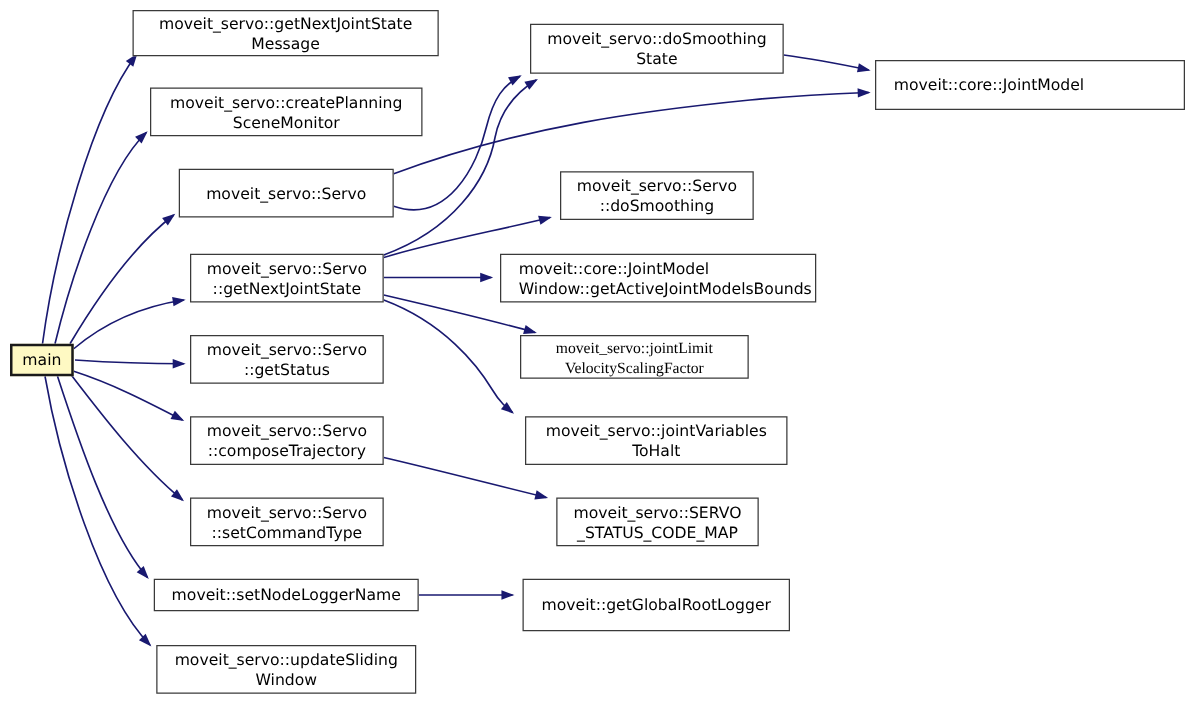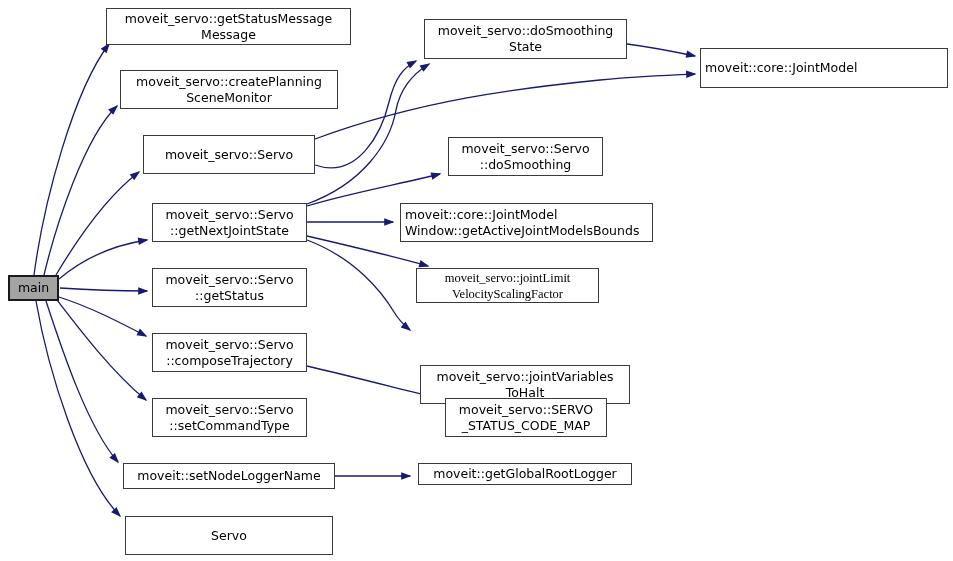--- a/index.html
+++ b/index.html
@@ -21,27 +21,27 @@
     justify-content:center;
     align-items:center;
     font-size:12.5px;
     line-height:16px;
     color:#000000;
     white-space:nowrap;
     text-align:center;
     cursor:pointer;
   }
   .node.current{
-    background:#a3a3a3;
+    background:#fef9c3;
     border:2px solid #1a1a1a;
     cursor:default;
   }
   .node.align-left{
     align-items:flex-start;
-    padding-left:4px;
+    padding-left:14px;
     text-align:left;
   }
   .nl{display:block;}
 </style>
 </head>
 <body>
 
 <div id="canvas">
 
   <svg id="edges" xmlns="http://www.w3.org/2000/svg">
@@ -71,21 +71,21 @@
         <path d="M 307,366 C 350,376 400,389 437,398" marker-end="url(#arrow)"></path>
         <path d="M 335,476 C 360,476 384,476 410,476" marker-end="url(#arrow)"></path>
       </g>
   </svg>
 
   <div class="node current" style="left:8px;top:275px;width:51px;height:26px;">
     <span class="nl">main</span>
   </div>
 
   <div class="node" style="left:106px;top:8px;width:245px;height:37px;">
-    <span class="nl">moveit_servo::getStatusMessage</span>
+    <span class="nl">moveit_servo::getNextJointState</span>
     <span class="nl">Message</span>
   </div>
 
   <div class="node" style="left:120px;top:70px;width:218px;height:39px;text-align:center;">
     <span class="nl">moveit_servo::createPlanning</span>
     <span class="nl">SceneMonitor</span>
   </div>
 
   <div class="node" style="left:143px;top:135px;width:172px;height:39px;">
     <span class="nl">moveit_servo::Servo</span>
@@ -109,21 +109,22 @@
   <div class="node" style="left:152px;top:398px;width:155px;height:39px;">
     <span class="nl">moveit_servo::Servo</span>
     <span class="nl">::setCommandType</span>
   </div>
 
   <div class="node" style="left:123px;top:463px;width:212px;height:26px;">
     <span class="nl">moveit::setNodeLoggerName</span>
   </div>
 
   <div class="node" style="left:125px;top:516px;width:208px;height:39px;">
-    <span class="nl">Servo</span>
+    <span class="nl">moveit_servo::updateSliding</span>
+    <span class="nl">Window</span>
   </div>
 
   <div class="node" style="left:424px;top:19px;width:203px;height:40px;">
     <span class="nl">moveit_servo::doSmoothing</span>
     <span class="nl">State</span>
   </div>
 
   <div class="node align-left" style="left:700px;top:48px;width:248px;height:40px;">
     <span class="nl">moveit::core::JointModel</span>
   </div>
@@ -136,27 +137,27 @@
   <div class="node align-left" style="left:400px;top:203px;width:253px;height:39px;">
     <span class="nl">moveit::core::JointModel</span>
     <span class="nl">Window::getActiveJointModelsBounds</span>
   </div>
 
   <div class="node" style="left:416px;top:268px;width:183px;height:35px;font-family:Liberation Serif, serif;">
     <span class="nl">moveit_servo::jointLimit</span>
     <span class="nl">VelocityScalingFactor</span>
   </div>
 
-  <div class="node" style="left:420px;top:333px;width:210px;height:39px;margin-top:32px;">
+  <div class="node" style="left:420px;top:333px;width:210px;height:39px;">
     <span class="nl">moveit_servo::jointVariables</span>
     <span class="nl">ToHalt</span>
   </div>
 
   <div class="node" style="left:445px;top:398px;width:162px;height:39px;">
     <span class="nl">moveit_servo::SERVO</span>
     <span class="nl">_STATUS_CODE_MAP</span>
   </div>
 
-  <div class="node" style="left:418px;top:463px;width:214px;height:22px;">
+  <div class="node" style="left:418px;top:463px;width:214px;height:42px;">
     <span class="nl">moveit::getGlobalRootLogger</span>
   </div>
 
 </div>
 
 </body></html>

